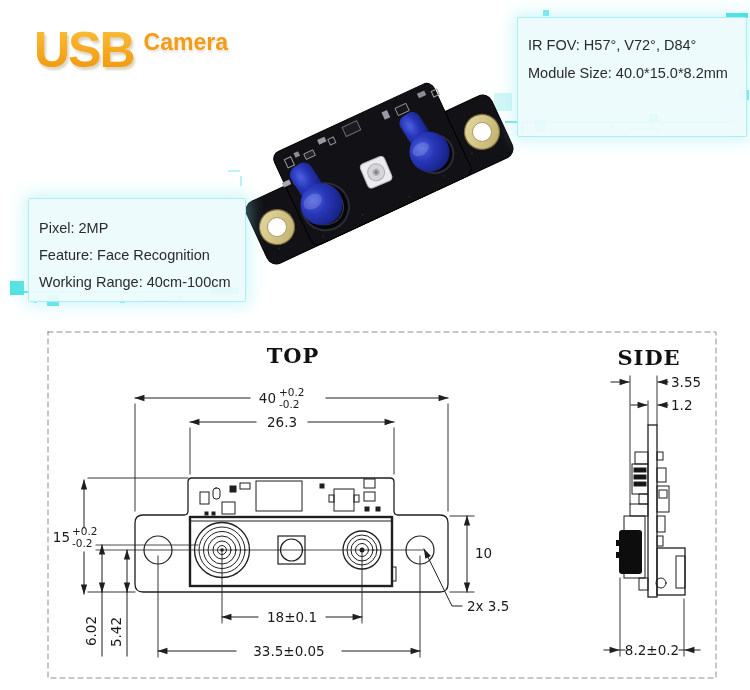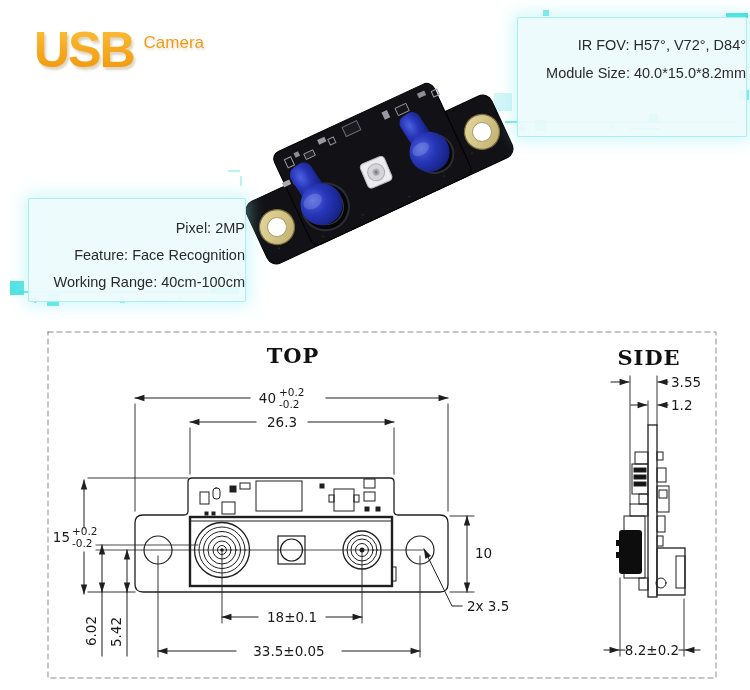--- a/index.html
+++ b/index.html
@@ -5,27 +5,27 @@
   html,body{margin:0;padding:0;background:#fff;}
   .stage{position:relative;width:750px;height:690px;background:#fff;overflow:hidden;
          font-family:"Liberation Sans",sans-serif;}
   
   .logo{position:absolute;left:34px;top:22px;display:flex;align-items:flex-start;}
   .logo-usb{font-size:50px;line-height:56px;font-weight:800;letter-spacing:-2px;
     background:linear-gradient(180deg,#fcc23f 0%,#f6a71d 55%,#ee9407 100%);
     -webkit-background-clip:text;background-clip:text;color:transparent;
     filter:drop-shadow(2px 3px 1px rgba(120,90,20,.25));}
   .logo-lines{margin:8px 12px 0 10px;color:var(--logo-orange,#f59c16);
-    font-weight:400;font-size:17px;line-height:25px;
+    font-weight:700;font-size:23px;line-height:25px;
     filter:drop-shadow(1px 2px 1px rgba(120,90,20,.2));}
   
   .spec-box{position:absolute;background:rgba(236,251,252,.95);
     border:1px solid rgba(160,236,240,.85);border-radius:2px;
     box-shadow:0 0 16px 4px rgba(140,235,240,.4);color:#2b2b2b;}
-  .spec-box p{margin:0;padding-left:10px;white-space:nowrap;text-align:right;}
+  .spec-box p{margin:0;padding-left:10px;white-space:nowrap;}
   .box-right{left:517px;top:17px;width:228px;height:105px;padding-top:13px;font-size:14.5px;}
   .box-right p{line-height:28px;}
   .box-left{left:28px;top:198px;width:216px;height:86px;padding-top:16px;font-size:14.5px;}
   .box-left p{line-height:27px;}
   
   .decor{position:absolute;}
   .cy{background:var(--accent-cyan,#3fe0e0);}
   .plus{color:var(--accent-cyan,#3fe0e0);font-size:15px;font-weight:700;line-height:12px;}
   
   svg.layer{position:absolute;left:0;top:0;}

